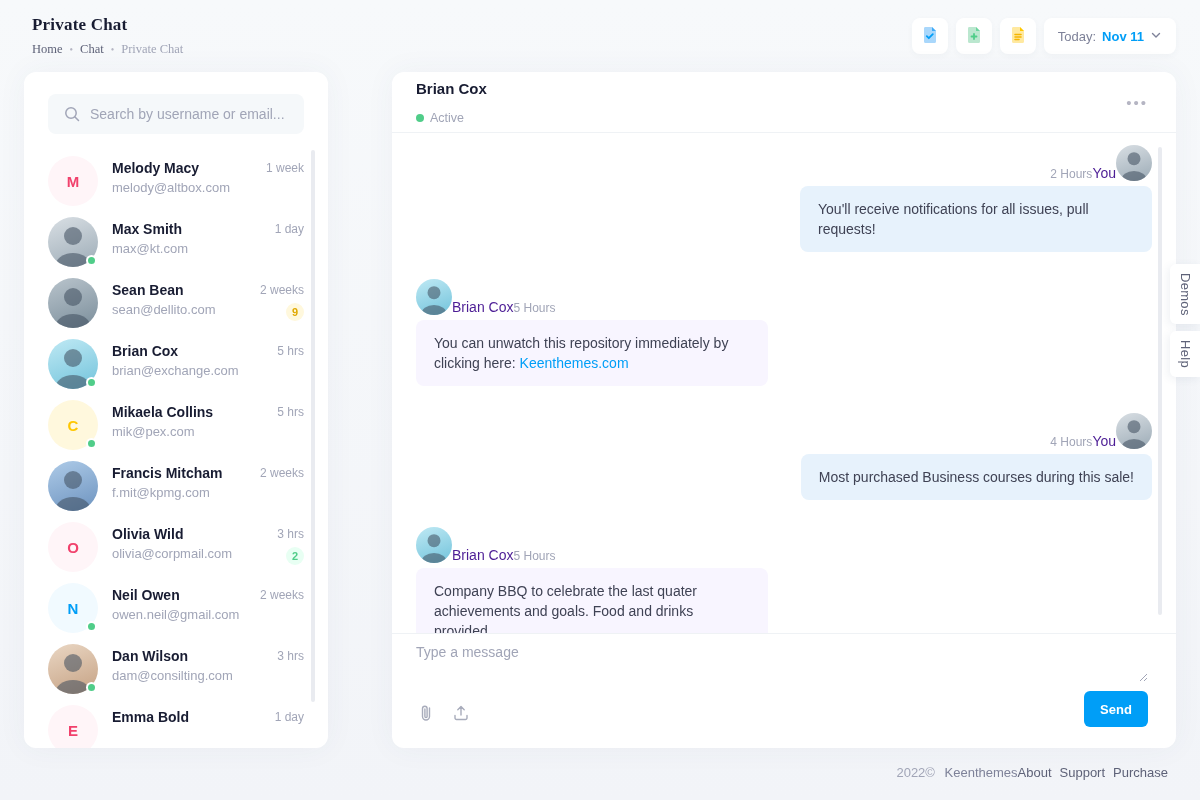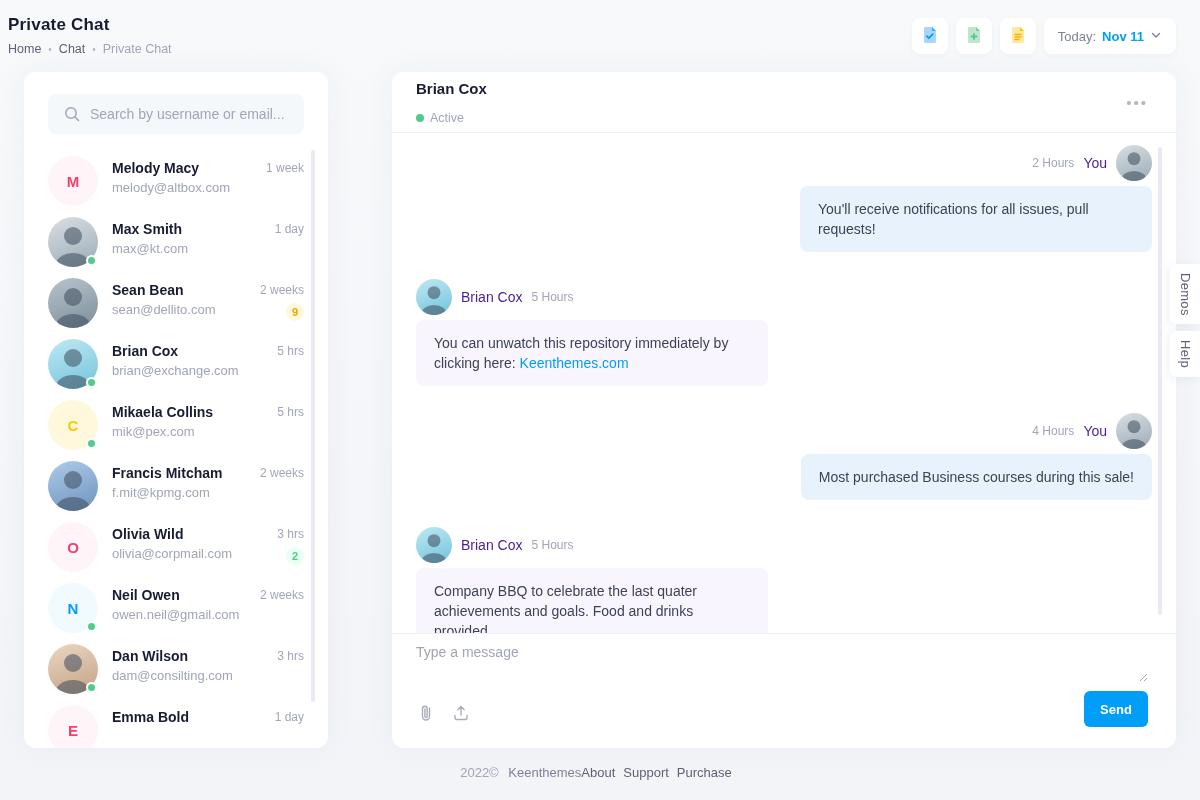--- a/index.html
+++ b/index.html
@@ -4,21 +4,21 @@
 <style>
   * { margin:0; padding:0; box-sizing:border-box; }
   html,body { width:1200px; height:800px; overflow:hidden; }
   body {
     font-family:"Liberation Sans", sans-serif;
     background:linear-gradient(180deg,#f7f9fb 0%,#f2f4f8 100%);
     color:#181C32;
     position:relative;
   }
   
-  .page-header { position:absolute; top:0; left:0; right:0; height:72px; padding:15px 8px 0; }
+  .page-header { position:absolute; top:0; left:0; right:0; height:72px; padding:15px 32px 0;font-family:Liberation Serif, serif; }
   .page-title { font-size:17px; font-weight:700; color:#181C32; letter-spacing:.2px; }
   .breadcrumb { margin-top:7px; font-size:12.5px; color:#5E6278; display:flex; align-items:center; gap:7px; }
   .breadcrumb .crumb { cursor:pointer; }
   .breadcrumb .dot { color:#B5B5C3; font-size:10px; }
   .breadcrumb .current { color:#A1A5B7; }
 
   .toolbar { position:absolute; top:18px; right:24px; display:flex; gap:8px; align-items:center; }
   .icon-btn { width:36px; height:36px; background:#fff; border:none; border-radius:8px;
               display:flex; align-items:center; justify-content:center; cursor:pointer;
               box-shadow:0 2px 6px rgba(56,71,109,.04); }
@@ -66,21 +66,21 @@
   .chat-peer-name { font-size:15px; font-weight:700; color:#181C32; }
   .chat-status { display:flex; align-items:center; gap:6px; margin-top:14px; }
   .status-dot { width:8px; height:8px; border-radius:50%; background:var(--success,#50CD89); }
   .status-text { font-size:12.5px; color:#A1A5B7; }
   .more-btn { border:none; background:none; color:#B5B5C3; font-size:15px; letter-spacing:2px;
               cursor:pointer; line-height:1; padding:4px; }
 
   .messages { flex:1; position:relative; padding:12px 24px 0; overflow:hidden; }
   .msg { display:flex; flex-direction:column; }
   .msg + .msg { margin-top:27px; }
-  .msg-meta { display:flex; align-items:center; gap:9px; }
+  .msg-meta { display:flex; align-items:flex-end; }
   .msg-out .msg-meta { justify-content:flex-end; }
   .msg-avatar, .msg-avatar.avatar-photo { width:36px; height:36px; flex:0 0 36px; }
   .msg-sender { font-size:14px; font-weight:400; color:#4c1d95; }
   .msg-time { font-size:12px; color:#A1A5B7; }
   .bubble { margin-top:5px; padding:13px 18px; border-radius:8px; font-size:14px; color:#3F4254;
             line-height:20px; width:fit-content; max-width:352px; }
   .msg-out .bubble { align-self:flex-end; background:var(--bubble-out,#E7F2FC); }
   .msg-in  .bubble { align-self:flex-start; background:var(--bubble-in,#F8F5FF); }
   .msg-link { color:var(--primary,#009EF7); text-decoration:none; cursor:pointer; }
 
@@ -98,21 +98,21 @@
   
   .side-tab { position:absolute; right:0; width:30px; background:#fff; border-radius:6px 0 0 6px;
               box-shadow:-2px 2px 8px rgba(56,71,109,.08); color:#5E6278; font-size:13px;
               writing-mode:vertical-rl; display:flex; align-items:center; justify-content:center;
               cursor:pointer; letter-spacing:.3px; }
   .tab-demos { top:264px; height:60px; }
   .tab-help  { top:331px; height:46px; }
 
   
   .page-footer { position:absolute; left:0; right:0; bottom:0; height:56px; display:flex;
-                 align-items:center; justify-content:center; padding:0 32px 0 24px; }
+                 align-items:center; justify-content:flex-end; padding:0 32px 0 24px; }
   .footer-left { font-size:13px; }
   .copyright { color:#A1A5B7; margin-right:6px; }
   .brand-link { color:#7E8299; cursor:pointer; }
   .footer-links { display:flex; gap:8px; font-size:13px; color:#5E6278; }
   .footer-links span { cursor:pointer; }
 </style>
 </head>
 <body>
 
 <div class="page-header">

